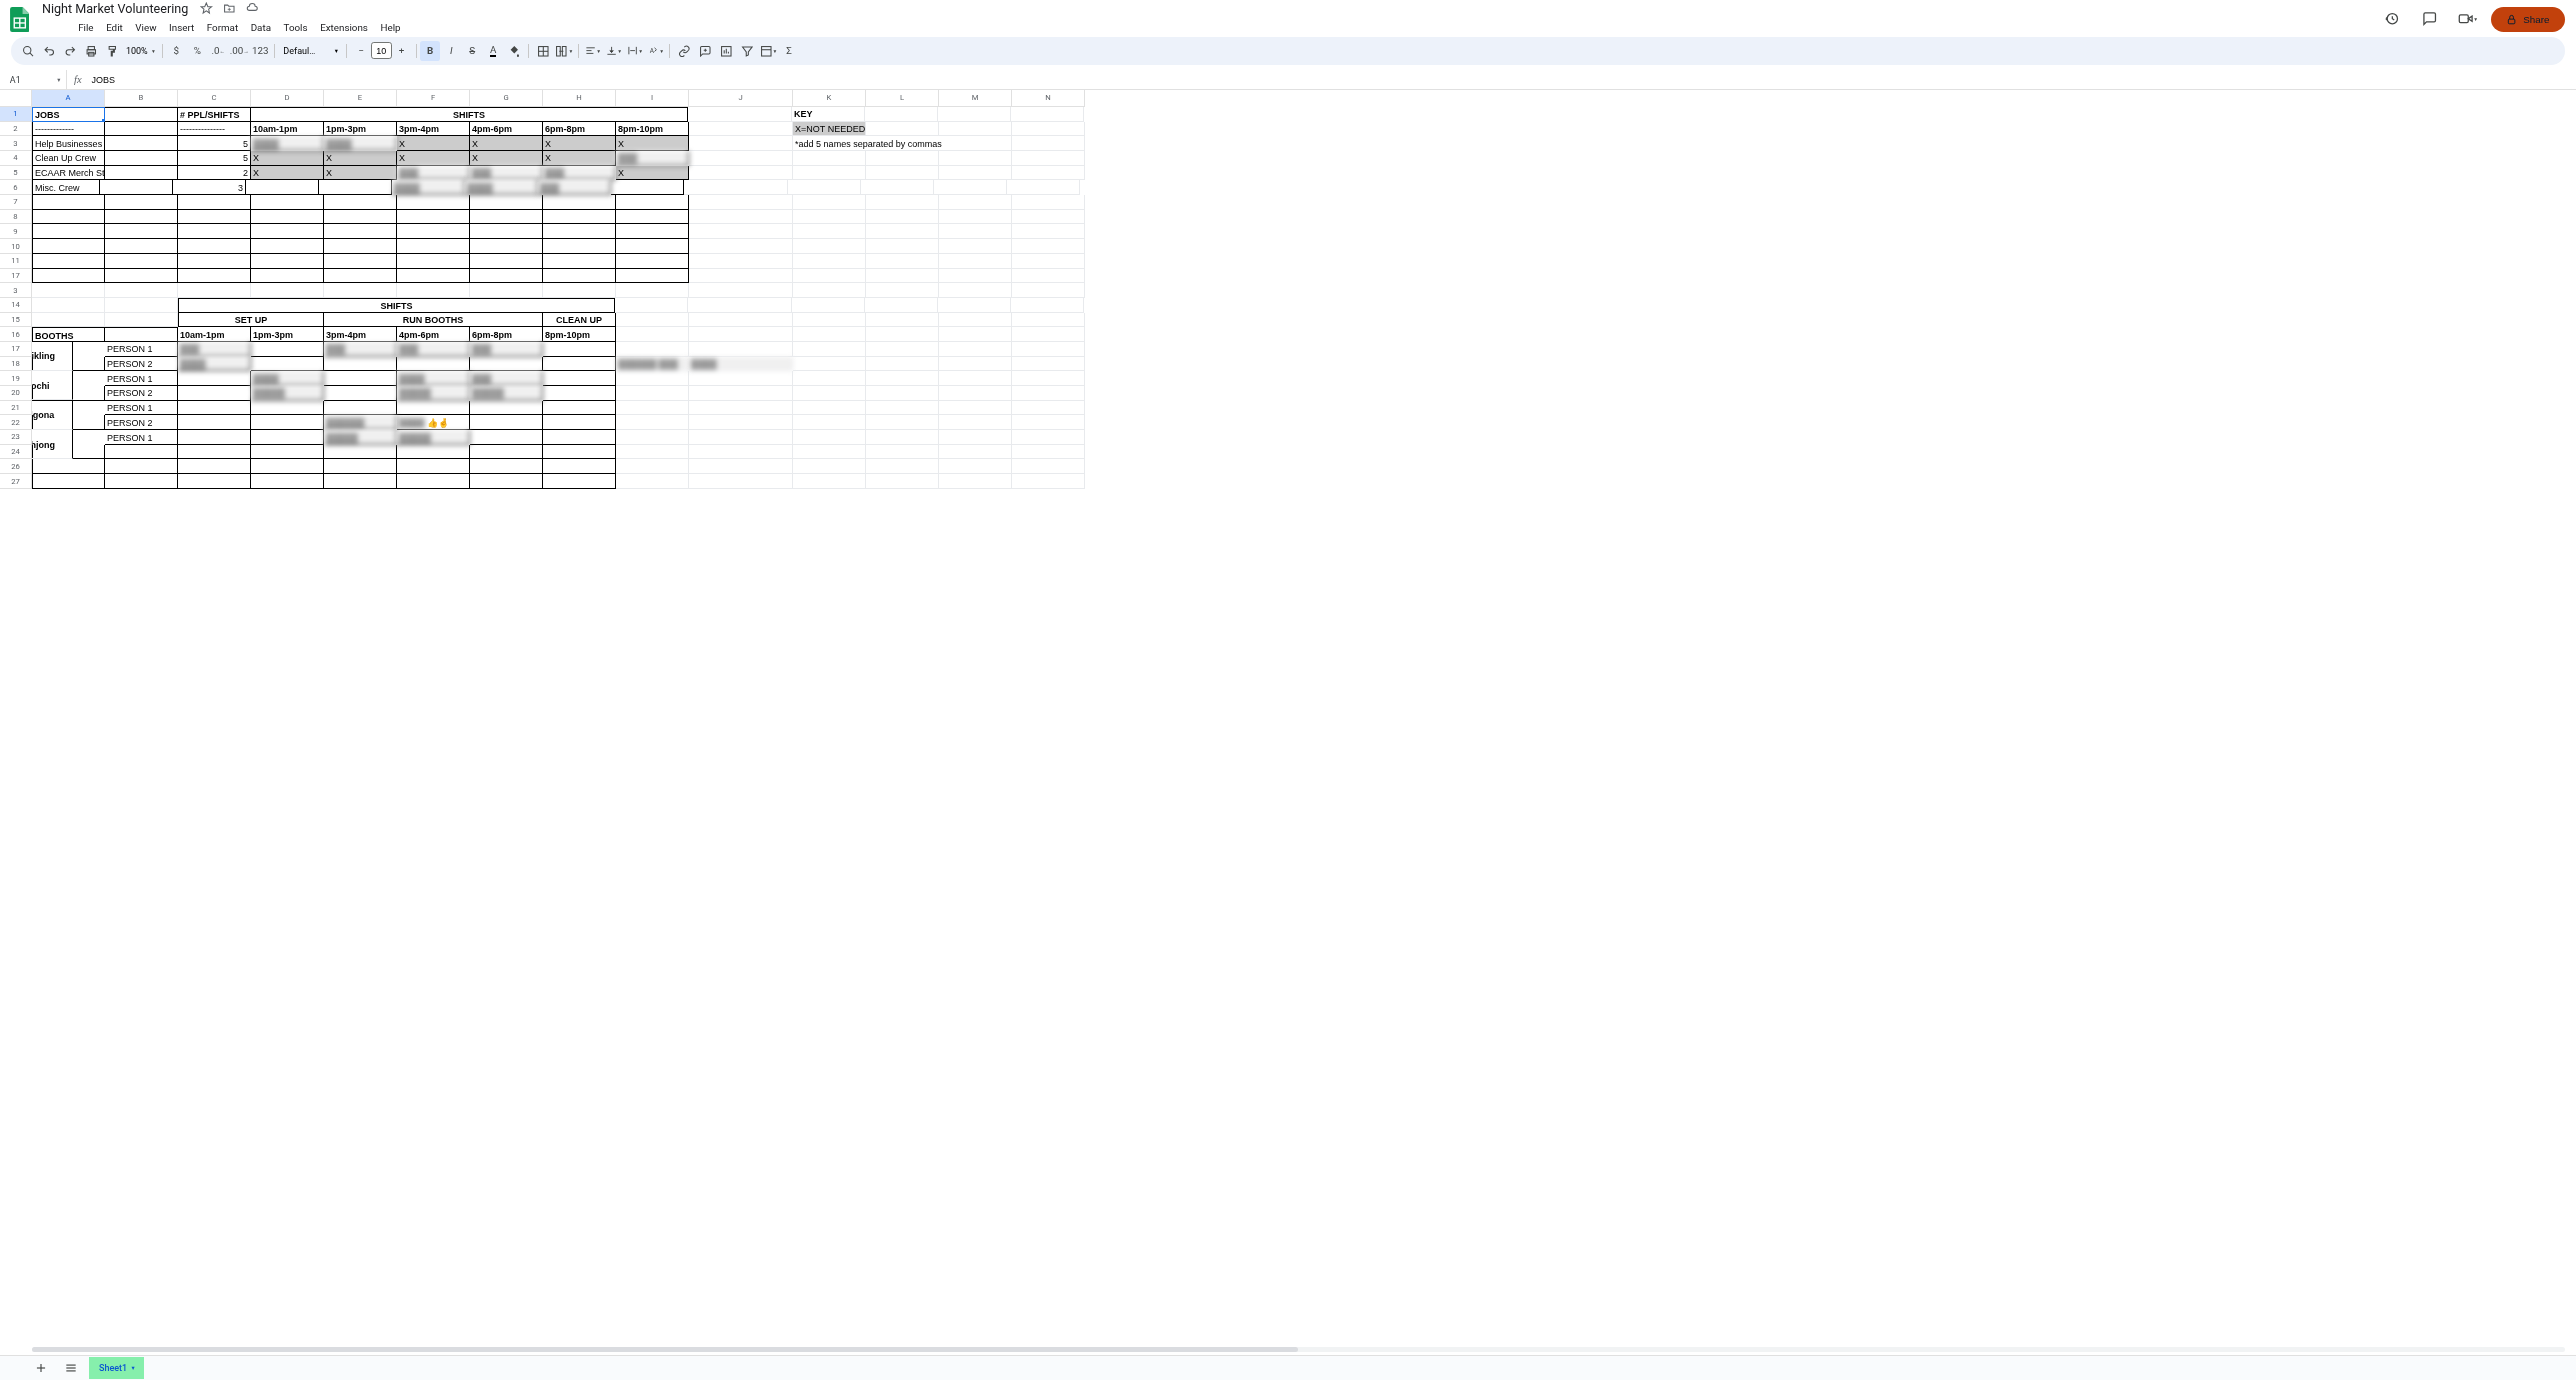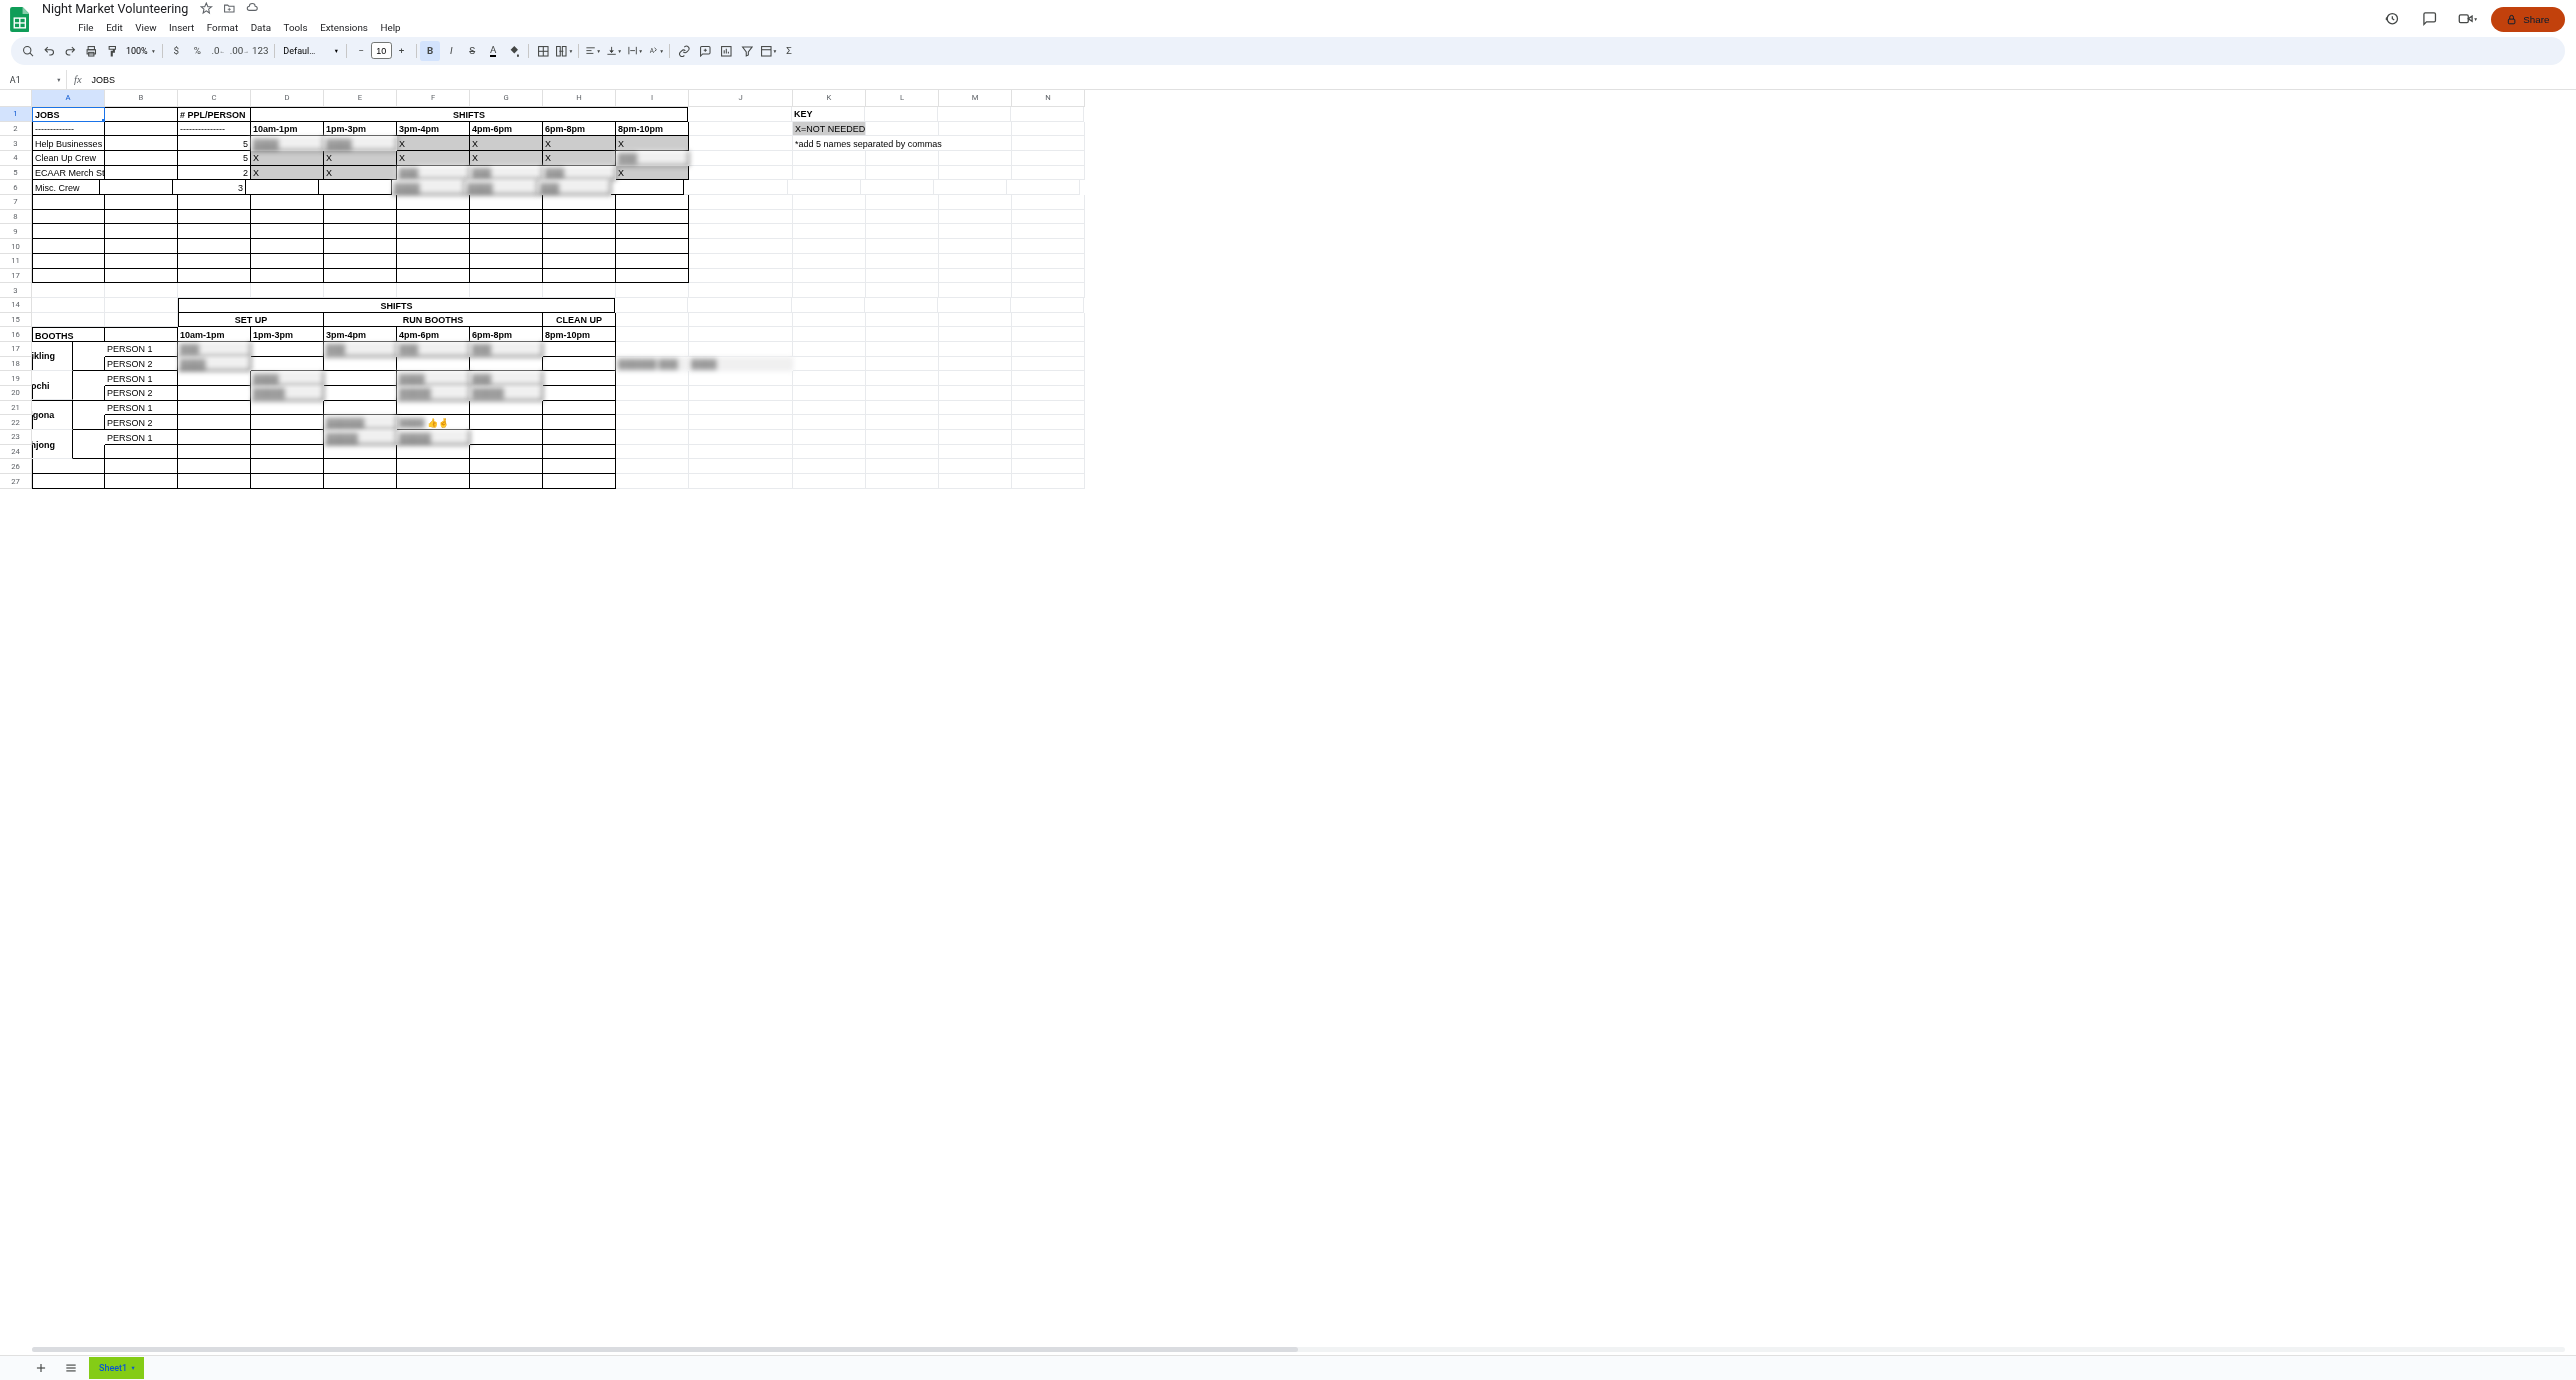--- a/index.html
+++ b/index.html
@@ -57,21 +57,21 @@
   .cell.sel::after { content: ""; position: absolute; right: -2.1px; bottom: -2.1px; width: 4.2px; height: 4.2px; background: #1a73e8; }
   .bt { border-top: 0.7px solid #000; }
   .bb { border-bottom: 0.7px solid #000; }
   .bl { border-left: 0.7px solid #000; }
   .br { border-right: 0.7px solid #000; }
   .blur { filter: blur(2.8px); color: #999; background: #f0f0f0; }
   
   
   .sheetbar { position: fixed; bottom: 0; left: 0; right: 0; height: 25px; background: #f9fbfd; border-top: 0.7px solid #e0e0e0; display: flex; align-items: center; padding: 0 28px; gap: 5.6px; }
   .sheet-btn { width: 25px; height: 25px; display: flex; align-items: center; justify-content: center; color: #444746; border-radius: 2.8px; cursor: pointer; }
-  .sheet-tab { padding: 5.6px 9.8px; background: #84cc16; color: #0b57d0; border-radius: 0; display: flex; align-items: center; gap: 4.2px; font-size: 9px; font-weight: 500; cursor: pointer; }
+  .sheet-tab { padding: 5.6px 9.8px; background: #86efac; color: #0b57d0; border-radius: 0; display: flex; align-items: center; gap: 4.2px; font-size: 9px; font-weight: 500; cursor: pointer; }
   
   .hscroll { position: fixed; bottom: 25px; left: 32px; right: 11.2px; height: 8.4px; }
   .hscroll-track { height: 5.6px; background: #f1f3f4; border-radius: 2.8px; position: relative; }
   .hscroll-thumb { position: absolute; left: 0; width: 50%; height: 5.6px; background: #dadce0; border-radius: 2.8px; }
 </style>
 </head>
 <body>
 
 <div class="titlebar">
   <div class="logo">
@@ -309,21 +309,21 @@
         <div class="ch" style="width:104px">J</div>
         <div class="ch" style="width:73px">K</div>
         <div class="ch" style="width:73px">L</div>
         <div class="ch" style="width:73px">M</div>
         <div class="ch" style="width:73px">N</div>
       </div>
       <div class="row">
         <div class="rh sel" style="height:14.7px">1</div>
         <div class="cell bold sel bt bl br bb" style="width:73px">JOBS</div>
         <div class="cell bt br bb" style="width:73px"></div>
-        <div class="cell bold bt br bb" style="width:73px"># PPL/PERSON</div>
+        <div class="cell bold bt br bb" style="width:73px"># PPL/SHIFTS</div>
         <div class="cell bold center bt br bb" style="width:437px">SHIFTS</div>
         <div class="cell " style="width:104px"></div>
         <div class="cell bold" style="width:73px">KEY</div>
         <div class="cell " style="width:73px"></div>
         <div class="cell " style="width:73px"></div>
         <div class="cell " style="width:73px"></div>
       </div>
       <div class="row">
         <div class="rh" style="height:14.7px">2</div>
         <div class="cell bl br bb" style="width:73px">-------------</div>

